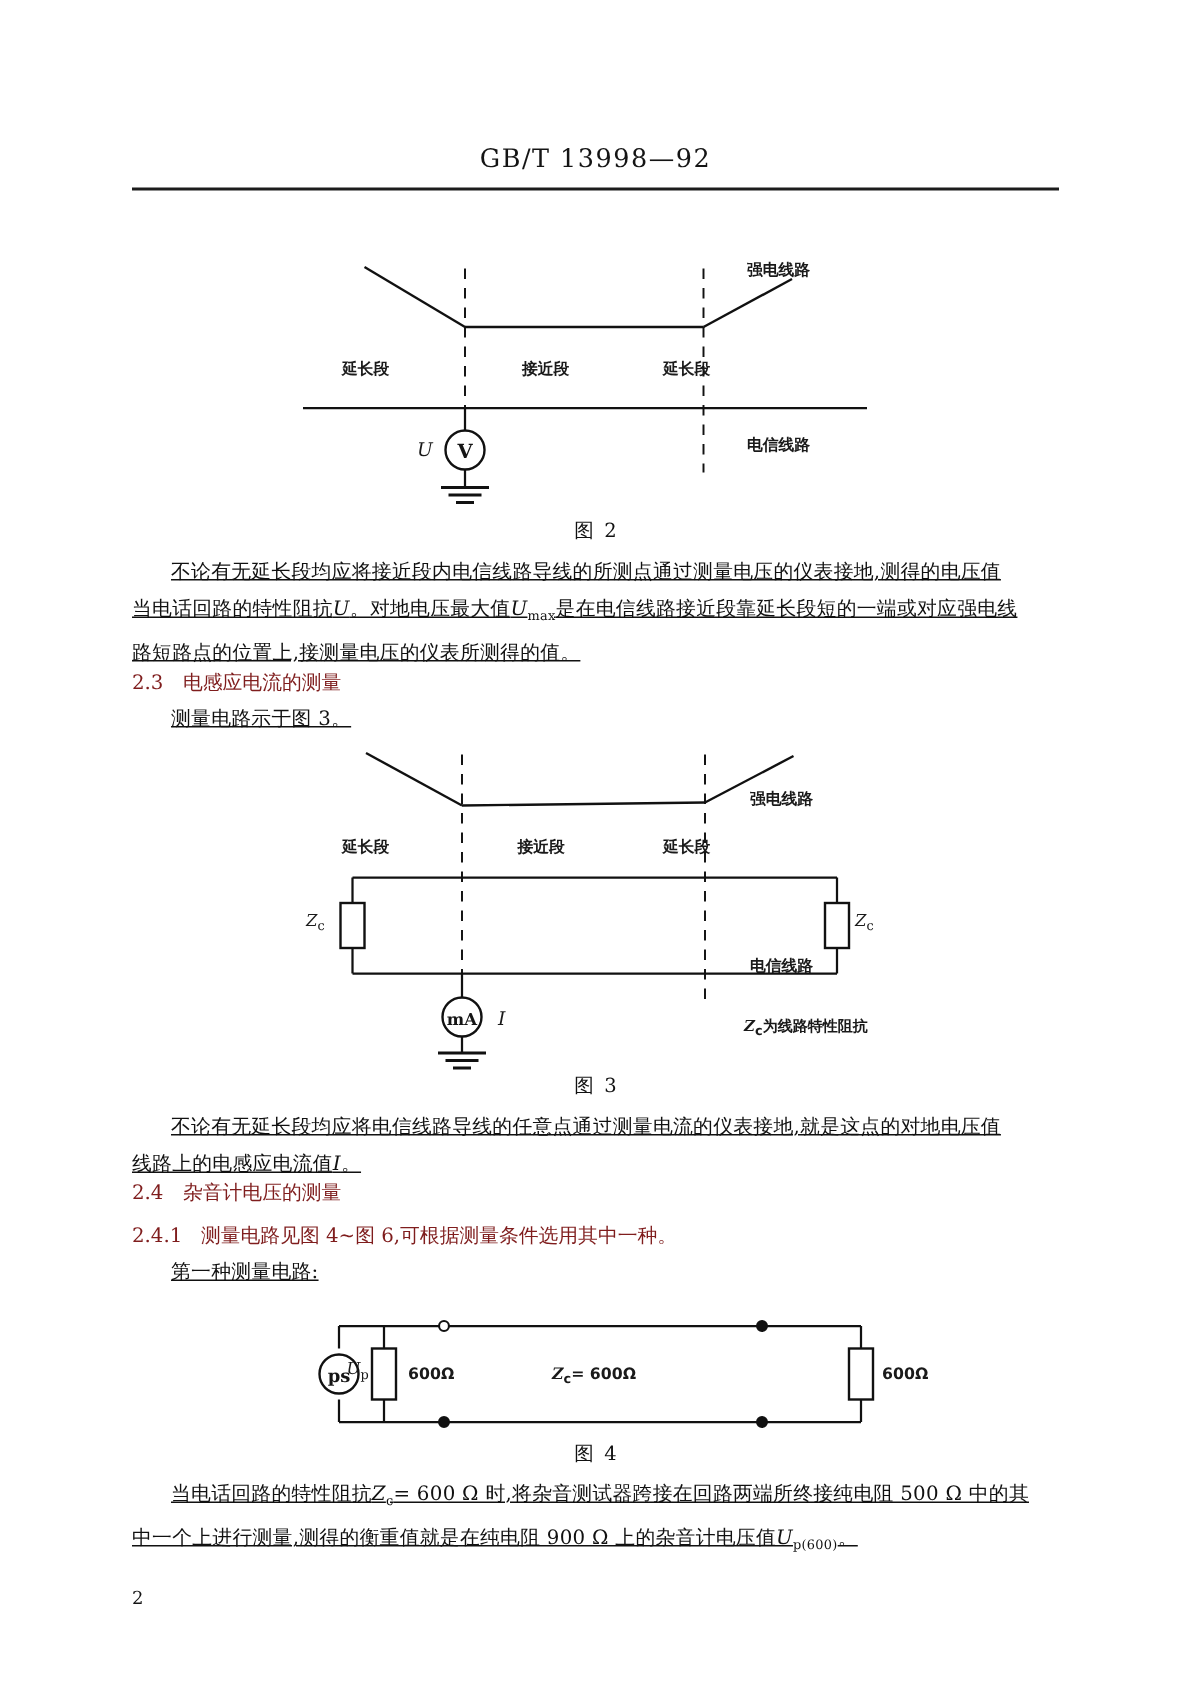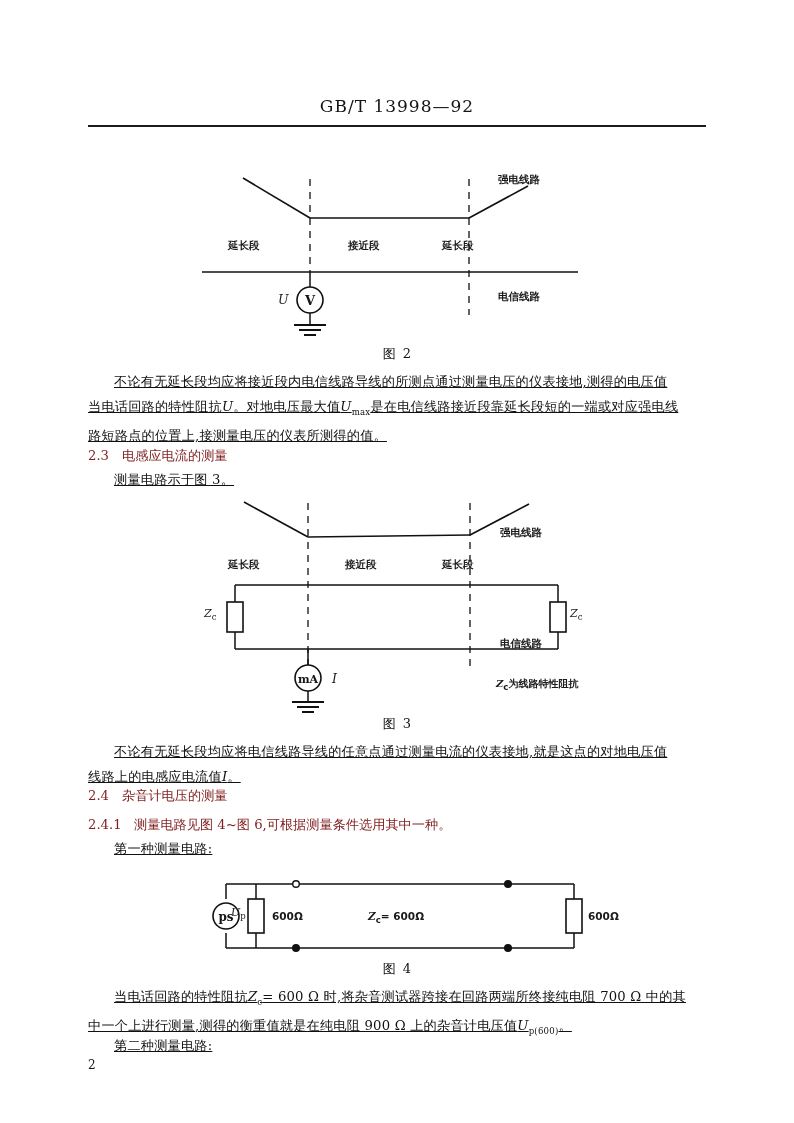--- a/index.html
+++ b/index.html
@@ -262,22 +262,19 @@
     <div class="dlabel" style="left:178px; top:44px;">
       <span class="it">Z</span><span class="sub">c</span><span>= 600Ω</span>
     </div>
     <div class="dlabel" style="left:398px; top:44px;">600Ω</div>
   </div>
   <div class="figcap" style="top:960px;">
     <span>图</span><span class="gap"></span><span>4</span>
   </div>
 
   <div class="para" style="left:88px; top:985px; width:620px;">
-    <span class="ind"></span><span>当电话回路的特性阻抗</span><span class="it">Z</span><span class="sub">c</span><span>= 600 Ω 时,将杂音测试器跨接在回路两端所终接纯电阻 700 Ω 中的其</span><br>
+    <span class="ind"></span><span>当电话回路的特性阻抗</span><span class="it">Z</span><span class="sub">c</span><span>= 600 Ω 时,将杂音测试器跨接在回路两端所终接纯电阻 500 Ω 中的其</span><br>
     <span>中一个上进行测量,测得的衡重值就是在纯电阻 900 Ω 上的杂音计电压值</span><span class="it">U</span><span class="sub">p(600)</span><span>。</span>
   </div>
-  <div class="para" style="left:88px; top:1034px; width:620px;">
-    <span class="ind"></span><span>第二种测量电路:</span>
-  </div>
 
   <div class="pageno">2</div>
 
 </div>
 
 </body></html>

